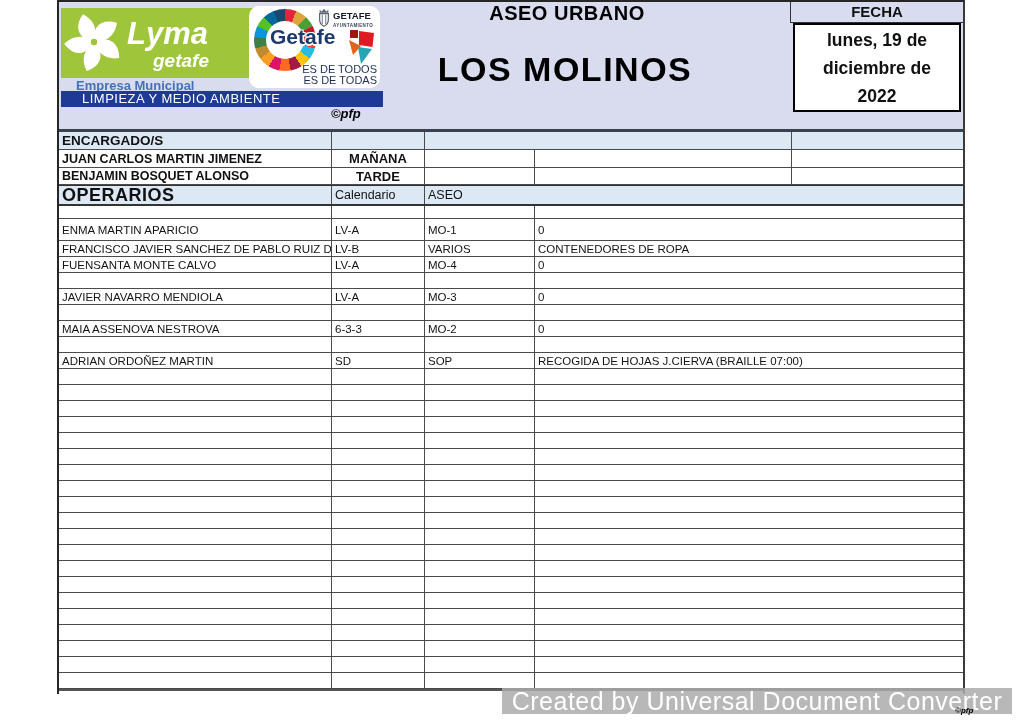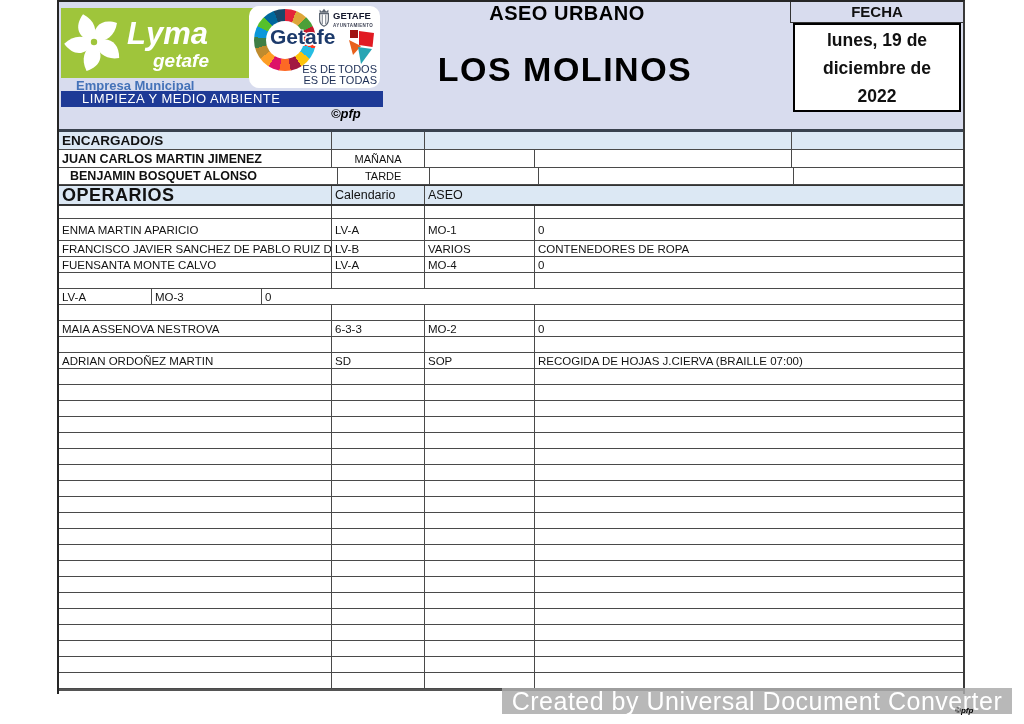--- a/index.html
+++ b/index.html
@@ -61,23 +61,23 @@
   
   .tbl{border-top:3px solid #39424e;border-bottom:2px solid #555;background:#fff;}
   .row{display:flex;border-bottom:1px solid var(--line);background:#fff;}
   .cell{border-right:1px solid var(--line);display:flex;align-items:center;
     padding-left:3px;overflow:hidden;white-space:nowrap;}
   .cell:last-child{border-right:none;}
   .blue{background:var(--section-bg);}
   .enc-hdr{height:18px;}
   .enc-hdr .cell{font-size:13.5px;font-weight:bold;}
   .enc-row{height:18px;}
-  .enc-row.b2{height:17px;padding-left:8px;}
+  .enc-row.b2{height:17px;}
   .enc-name{font-size:12.5px;font-weight:bold;}
-  .enc-turno{font-size:11px;font-weight:normal;justify-content:center;padding-left:0;text-align:right;}
+  .enc-turno{font-size:13px;font-weight:bold;justify-content:center;padding-left:0;text-align:right;}
   .op-hdr{height:21px;border-top:1px solid #333;border-bottom:2px solid #333;}
   .op-label{font-size:18px;font-weight:bold;letter-spacing:.5px;}
   .op-col{font-size:12.5px;}
   .c-name{width:273px;} .c-cal{width:93px;} .c-ruta{width:110px;}
   .c-obs{width:428px;} .c-mid{width:257px;} .c-end{width:171px;} .c-wide{width:367px;} .c-span{width:538px;}
   .data-cell{font-size:11.5px;color:#141414;}
 
   
   .wm-band{position:absolute;left:502px;top:688px;width:510px;height:26px;background:var(--wm-bg);
     display:flex;align-items:center;justify-content:center;z-index:5;}
@@ -217,20 +217,21 @@
     <div class="cell c-ruta data-cell">MO-4</div>
     <div class="cell c-obs data-cell">0</div>
   </div>
           <div class="row" style="height: 16px;">
     <div class="cell c-name data-cell"></div>
     <div class="cell c-cal data-cell"></div>
     <div class="cell c-ruta data-cell"></div>
     <div class="cell c-obs data-cell"></div>
   </div>
           <div class="row" style="height: 16px;">
+    <div class="cell c-name data-cell">JAVIER NAVARRO MENDIOLA</div>
     <div class="cell c-cal data-cell">LV-A</div>
     <div class="cell c-ruta data-cell">MO-3</div>
     <div class="cell c-obs data-cell">0</div>
   </div>
           <div class="row" style="height: 16px;">
     <div class="cell c-name data-cell"></div>
     <div class="cell c-cal data-cell"></div>
     <div class="cell c-ruta data-cell"></div>
     <div class="cell c-obs data-cell"></div>
   </div>

